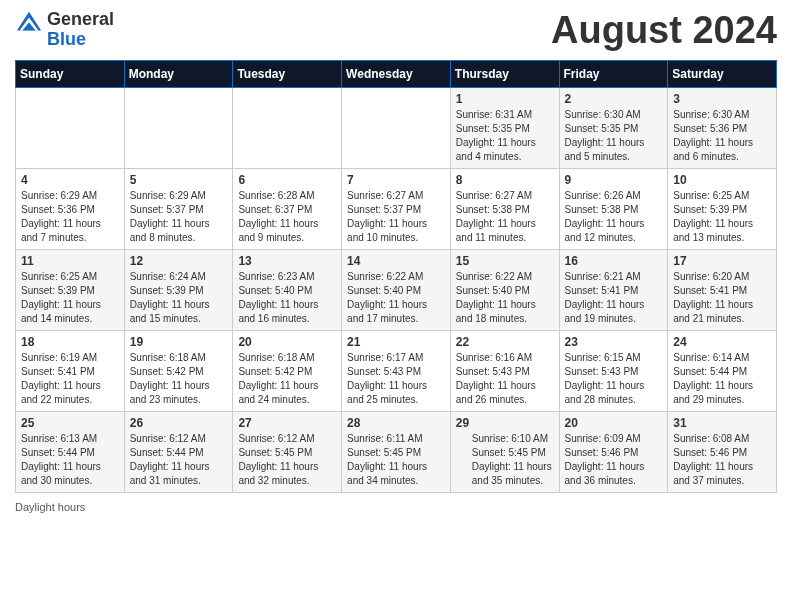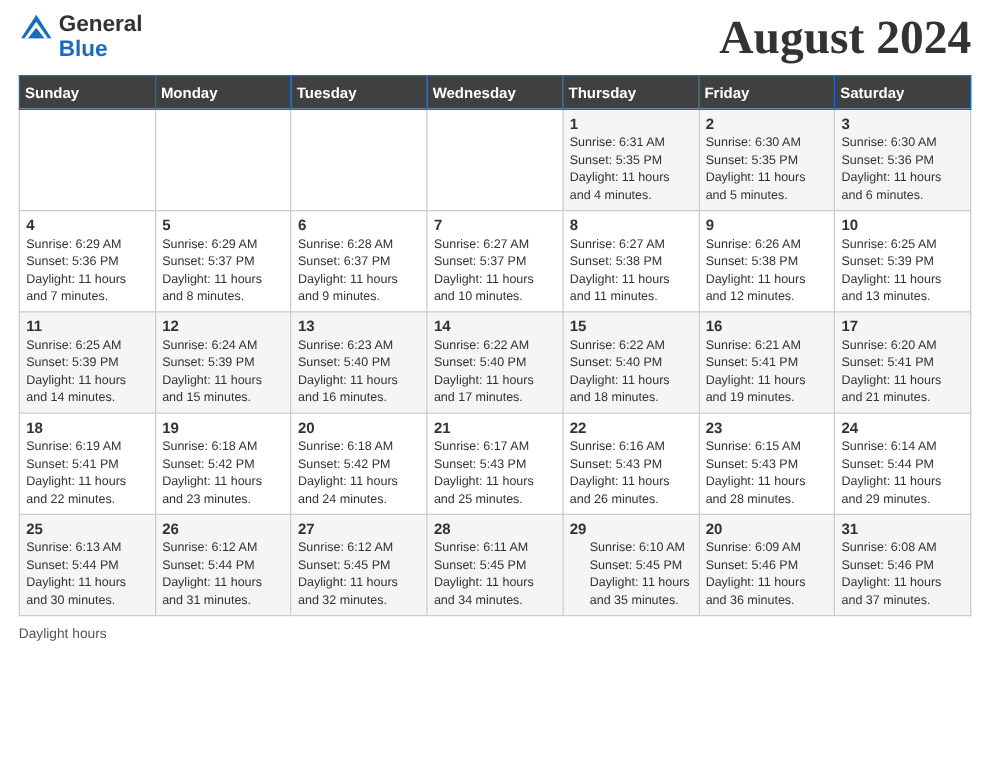--- a/index.html
+++ b/index.html
@@ -26,40 +26,39 @@
       font-weight: bold;
       line-height: 1.1;
     }
     .logo-general { color: #333; }
     .logo-blue { color: #1a6bbf; }
     .logo-icon {
       width: 28px;
       height: 28px;
     }
     .title-block {
-      font-family: Liberation Serif, serif;
     }
     .month-title {
       font-size: 38px;
       font-weight: bold;
       color: #333;
       line-height: 1.1;
     }
     .subtitle {
       font-size: 15px;
       color: #555;
       margin-top: 2px;
     }
     .calendar {
       width: 100%;
       border-collapse: collapse;
       font-size: 11px;
     }
     .calendar th {
-      background: #404040;
+      background: #0f172a;
       color: #fff;
       padding: 6px 4px;
       text-align: left;
       font-size: 12px;
       font-weight: bold;
       border: 1px solid #1a6bbf;
     }
     .calendar td {
       border: 1px solid #ccc;
       vertical-align: top;

